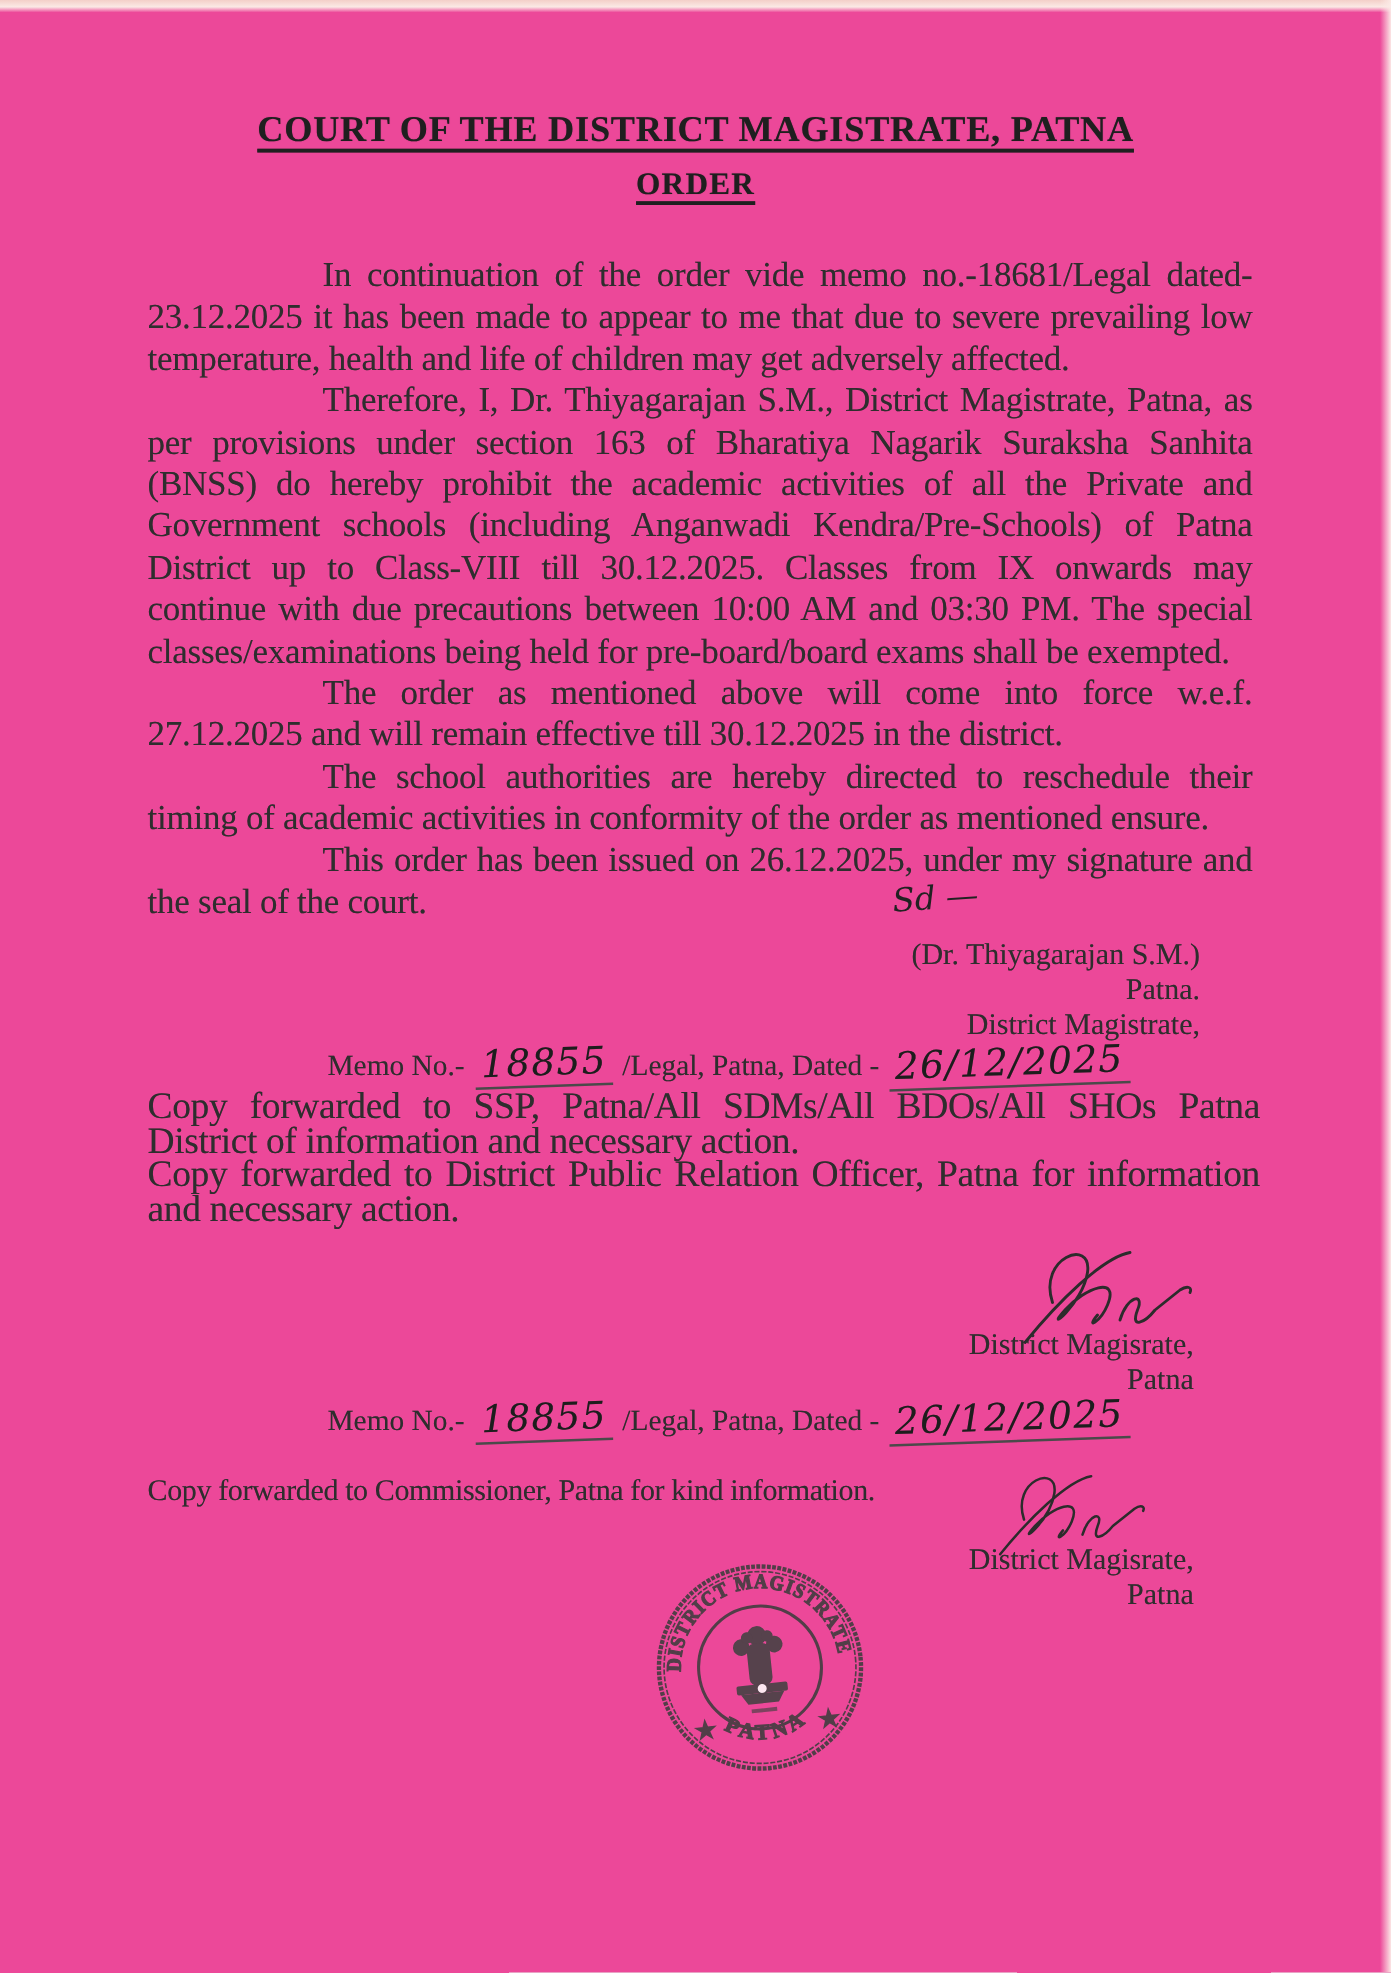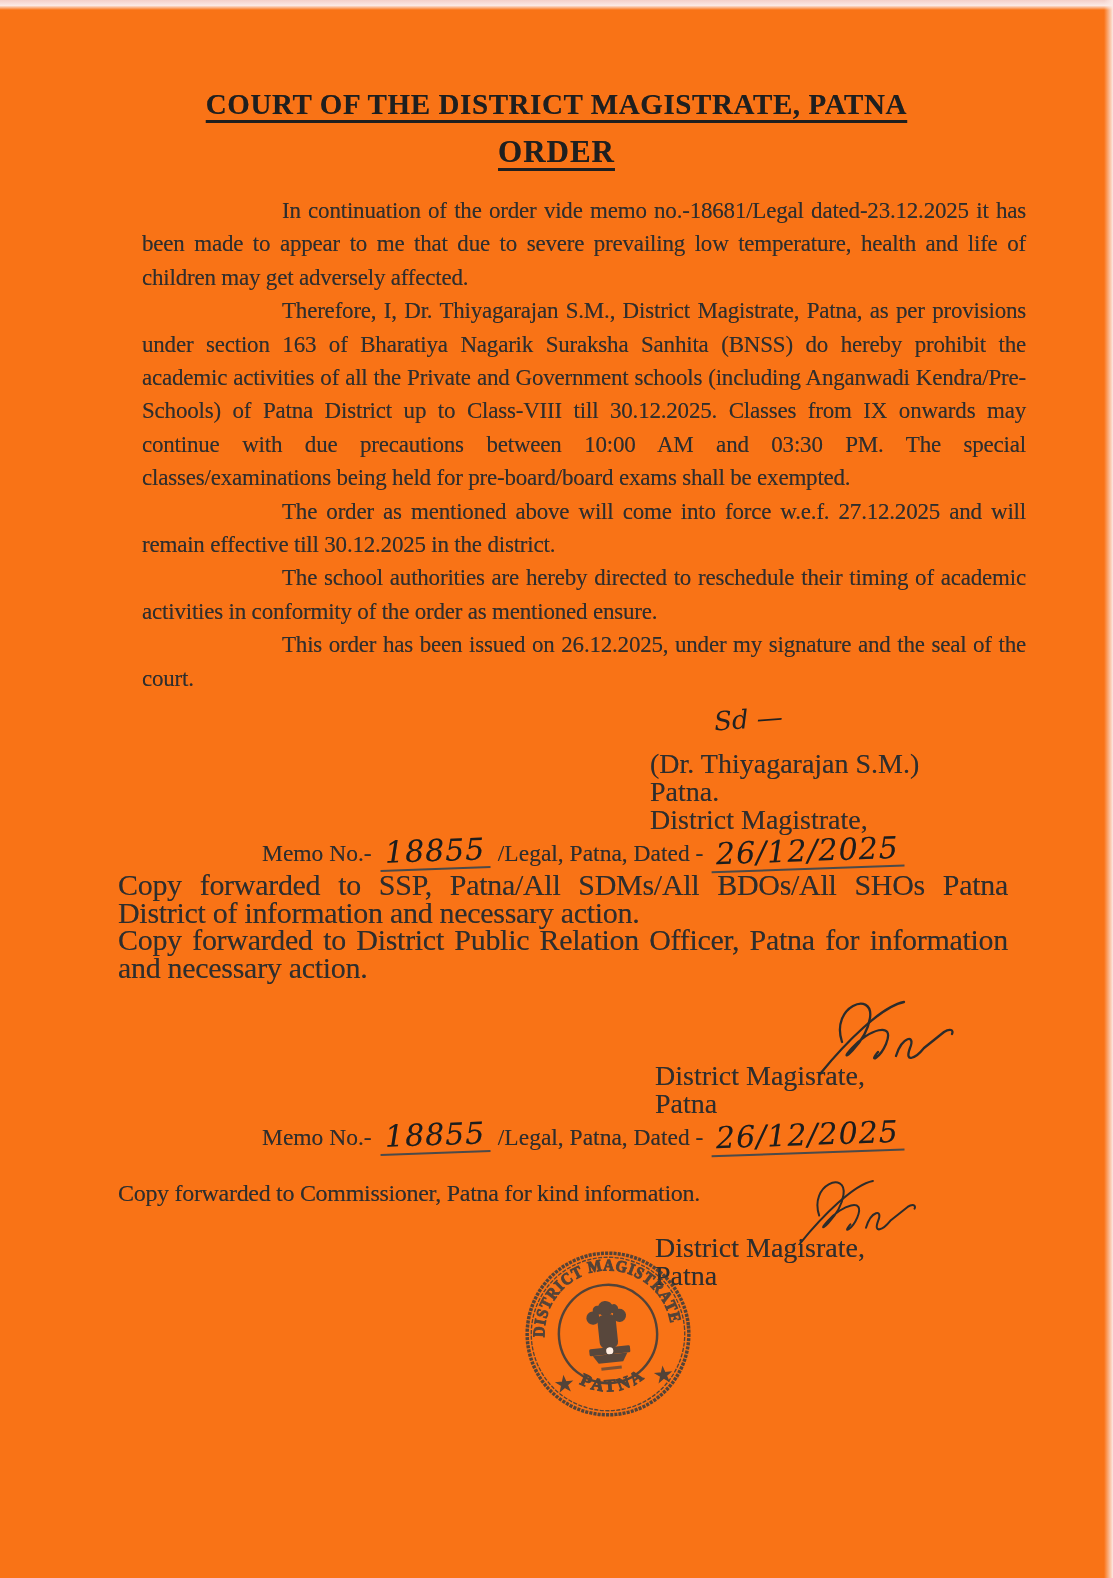--- a/index.html
+++ b/index.html
@@ -1,45 +1,44 @@
 <!DOCTYPE html>
 <html><head>
 <meta charset="utf-8">
 <style>
   html,body{margin:0;padding:0;background:#e8e8e8;}
   .page{
     position:relative;width:1113px;height:1578px;margin:0 auto;
-    background:#f97316;overflow:hidden;
+    background:#ec4899;overflow:hidden;
     font-family:"Liberation Serif","DejaVu Serif",serif;
     color:#2e2e2e;
   }
   .scan-edge-top{position:absolute;top:0;left:0;right:0;height:10px;
     background:linear-gradient(#f3cfc8,#fbe9e5 55%,rgba(255,255,255,0));}
   .scan-edge-right{position:absolute;top:0;right:0;bottom:0;width:9px;
     background:linear-gradient(to left,#fbeae6,rgba(255,255,255,0));}
   .title-block{position:absolute;top:88px;left:0;width:100%;text-align:center;}
   .doc-title{
     margin:0;font-size:29px;font-weight:bold;color:#1f1f1f;letter-spacing:0.6px;
     text-decoration:underline;text-decoration-thickness:2.5px;text-underline-offset:6px;
     text-shadow:0 0 0.6px rgba(30,30,30,0.55);
   }
   .order-heading{
-    margin:13px 0 11px 0;font-size:31px;font-weight:bold;color:#1f1f1f;letter-spacing:1px;
+    margin:13px 0 11px 0;font-size:25px;font-weight:bold;color:#1f1f1f;letter-spacing:1px;
     text-decoration:underline;text-decoration-thickness:2.5px;text-underline-offset:6px;
     text-shadow:0 0 0.6px rgba(30,30,30,0.55);
   }
   .body-text{
-    position:absolute;left:118px;top:194px;width:884px;
-    font-size:23px;line-height:33.4px;text-align:justify;letter-spacing:-0.2px;
+    position:absolute;left:118px;top:204px;width:884px;
+    font-size:28px;line-height:33.4px;text-align:justify;letter-spacing:-0.2px;
     text-shadow:0 0 0.5px rgba(40,40,40,0.45);
-    margin-left:24px;
   }
   .body-text p{margin:0;text-indent:140px;}
   .sig-block{
-    position:absolute;text-align:left;font-size:28px;line-height:28px;
+    position:absolute;text-align:right;font-size:24px;line-height:28px;
     text-shadow:0 0 0.5px rgba(40,40,40,0.45);
   }
   .sig1{left:650px;top:750px;width:310px;}
   .sig2{left:655px;top:1062px;width:300px;}
   .sig3{left:655px;top:1234px;width:300px;}
   .sd-hand{
     position:absolute;left:714px;top:704px;font-size:26px;font-style:italic;
     font-family:"DejaVu Serif",serif;color:#222;transform:rotate(-4deg);
   }
   .memo-line{

